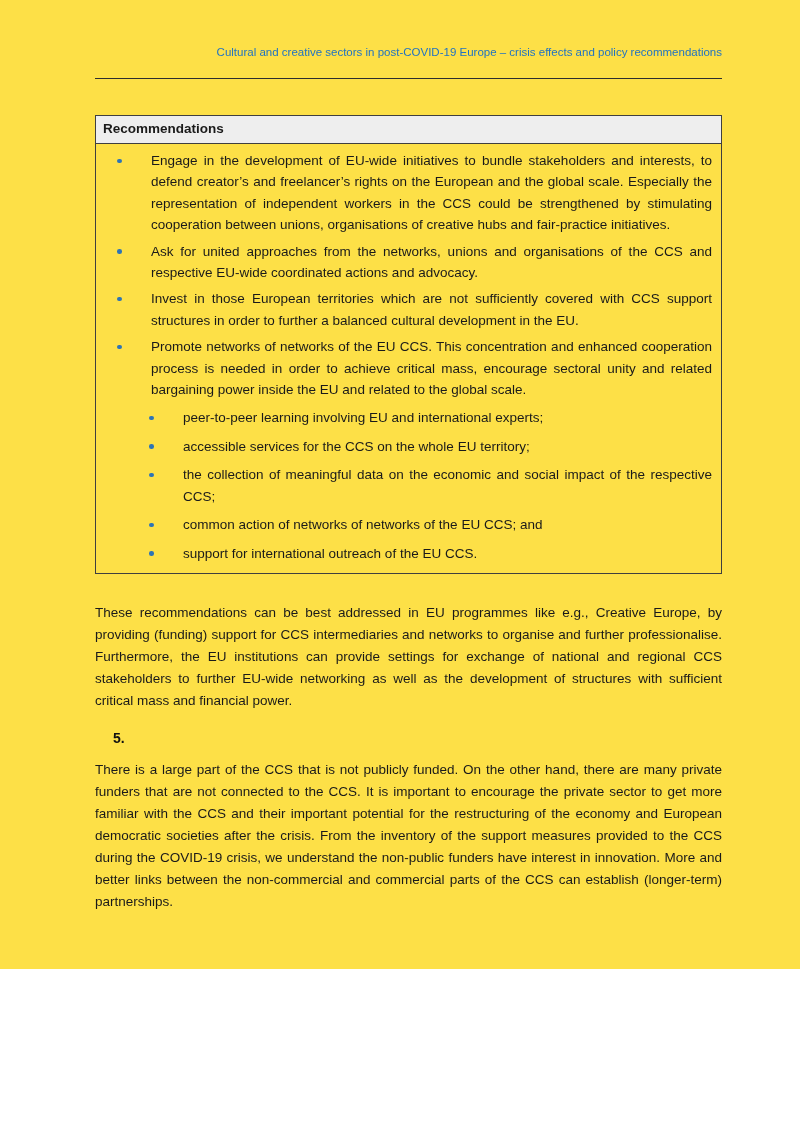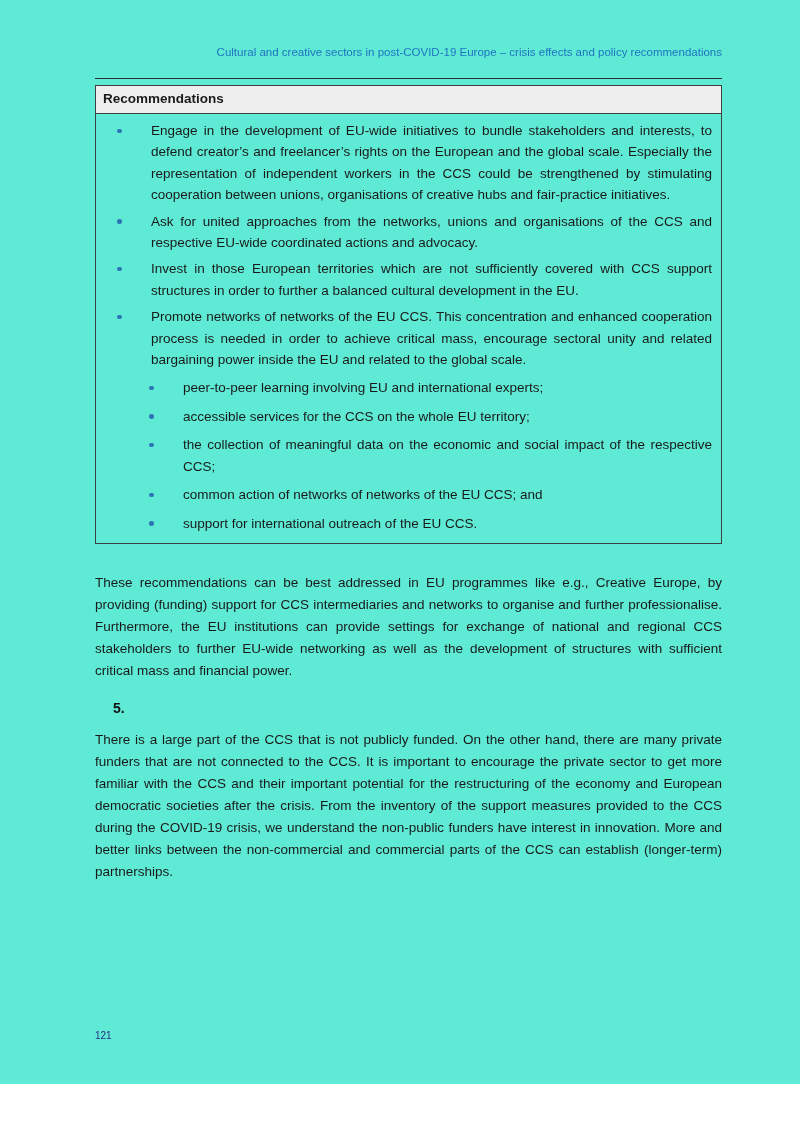--- a/index.html
+++ b/index.html
@@ -1,20 +1,20 @@
 <!DOCTYPE html>
 <html style="--header-blue: #2173C2; --bullet-blue: #2E74B5; --page-num-navy: #282F80; --box-header-bg: #EEEEEE; --box-border: #3F3F3F;"><head>
 <meta charset="utf-8">
 <style>
   html, body { margin: 0; padding: 0; background: #ffffff; }
   .page {
     position: relative;
     width: 800px;
-    height: 1084px;
-    background: #5eead4;
+    height: 969px;
+    background: #fde047;
     font-family: "Liberation Sans", sans-serif;
     color: #1a1a1a;
     overflow: hidden;
     margin: 0 auto;
   }
   .content {
     margin-left: 95px;
     margin-right: 78px; 
   }
   .doc-header {
@@ -23,21 +23,21 @@
     font-size: 11.5px;
     line-height: 14px;
     color: var(--header-blue, #2173C2);
   }
   .header-rule {
     margin-top: 19px;
     border-top: 1px solid #2e2e2e;
     height: 0;
   }
   .rec-box {
-    margin-top: 6px;
+    margin-top: 36px;
     border: 1px solid var(--box-border, #3f3f3f);
   }
   .rec-box-header {
     background: var(--box-header-bg, #eeeeee);
     border-bottom: 1px solid var(--box-border, #3f3f3f);
     font-weight: bold;
     font-size: 13.5px;
     line-height: 18px;
     padding: 4px 8px 5px 7px;
   }

